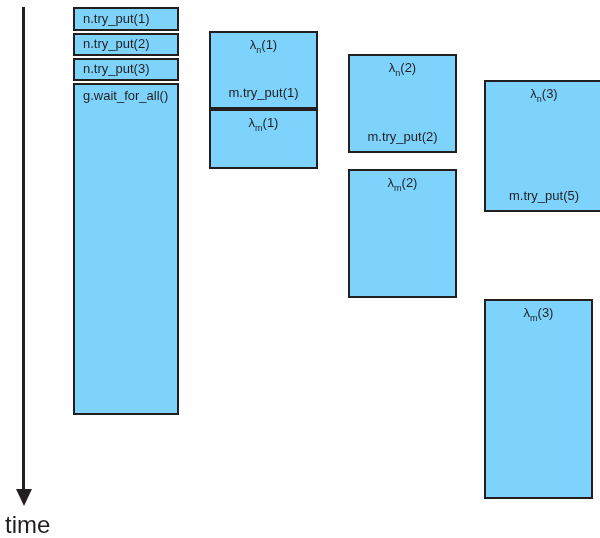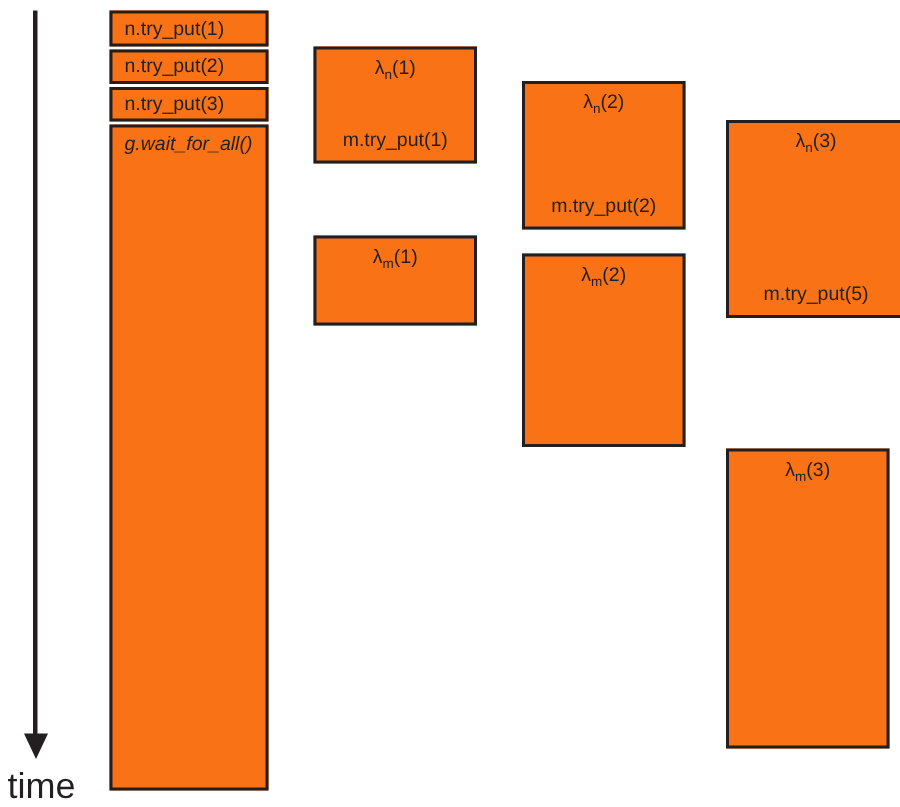--- a/index.html
+++ b/index.html
@@ -9,21 +9,21 @@
     height: 538px;
     background: #ffffff;
     font-family: "Liberation Sans", sans-serif;
     color: #231f20;
     overflow: hidden;
   }
   .box {
     position: absolute;
     box-sizing: border-box;
     border: 2.5px solid #231f20;
-    background: #f97316;
+    background: #7dd3fc;
     font-size: 13px;
     line-height: 1.15;
   }
   
   .time-line {
     position: absolute;
     left: 22px; top: 7px;
     width: 3px; height: 483px;
     background: #231f20;
   }
@@ -45,40 +45,39 @@
     display: flex;
     align-items: center;
     padding-left: 8px;
     left: 73px; width: 106px;
   }
   .mt-row1 { top: 7px;  height: 24px; }
   .mt-row2 { top: 33px; height: 23px; }
   .mt-row3 { top: 58px; height: 23px; }
   .mt-wait {
     left: 73px; top: 83px;
-    width: 106px; height: 444px;
+    width: 106px; height: 332px;
     padding: 4px 0 0 8px;
-    font-style: italic;
   }
   
   .task-n {
     display: flex;
     flex-direction: column;
     justify-content: space-between;
     align-items: center;
     text-align: center;
     padding: 5px 2px 6px 2px;
   }
   
   .task-m {
     text-align: center;
     padding-top: 5px;
   }
   .task-n1 { left: 209px; top: 31px;  width: 109px; height: 78px;  }
-  .task-m1 { left: 209px; top: 109px; width: 109px; height: 60px; margin-top: 48px;  }
+  .task-m1 { left: 209px; top: 109px; width: 109px; height: 60px;  }
   .task-n2 { left: 348px; top: 54px;  width: 109px; height: 99px; gap: 44px;  }
   .task-m2 { left: 348px; top: 169px; width: 109px; height: 129px; }
   .task-n3 { left: 484px; top: 80px;  width: 120px; height: 132px; justify-content: space-between; }
   .task-m3 { left: 484px; top: 299px; width: 109px; height: 200px; }
   sub { font-size: 9px; }
 </style>
 </head>
 <body>
 
 <div id="canvas">

